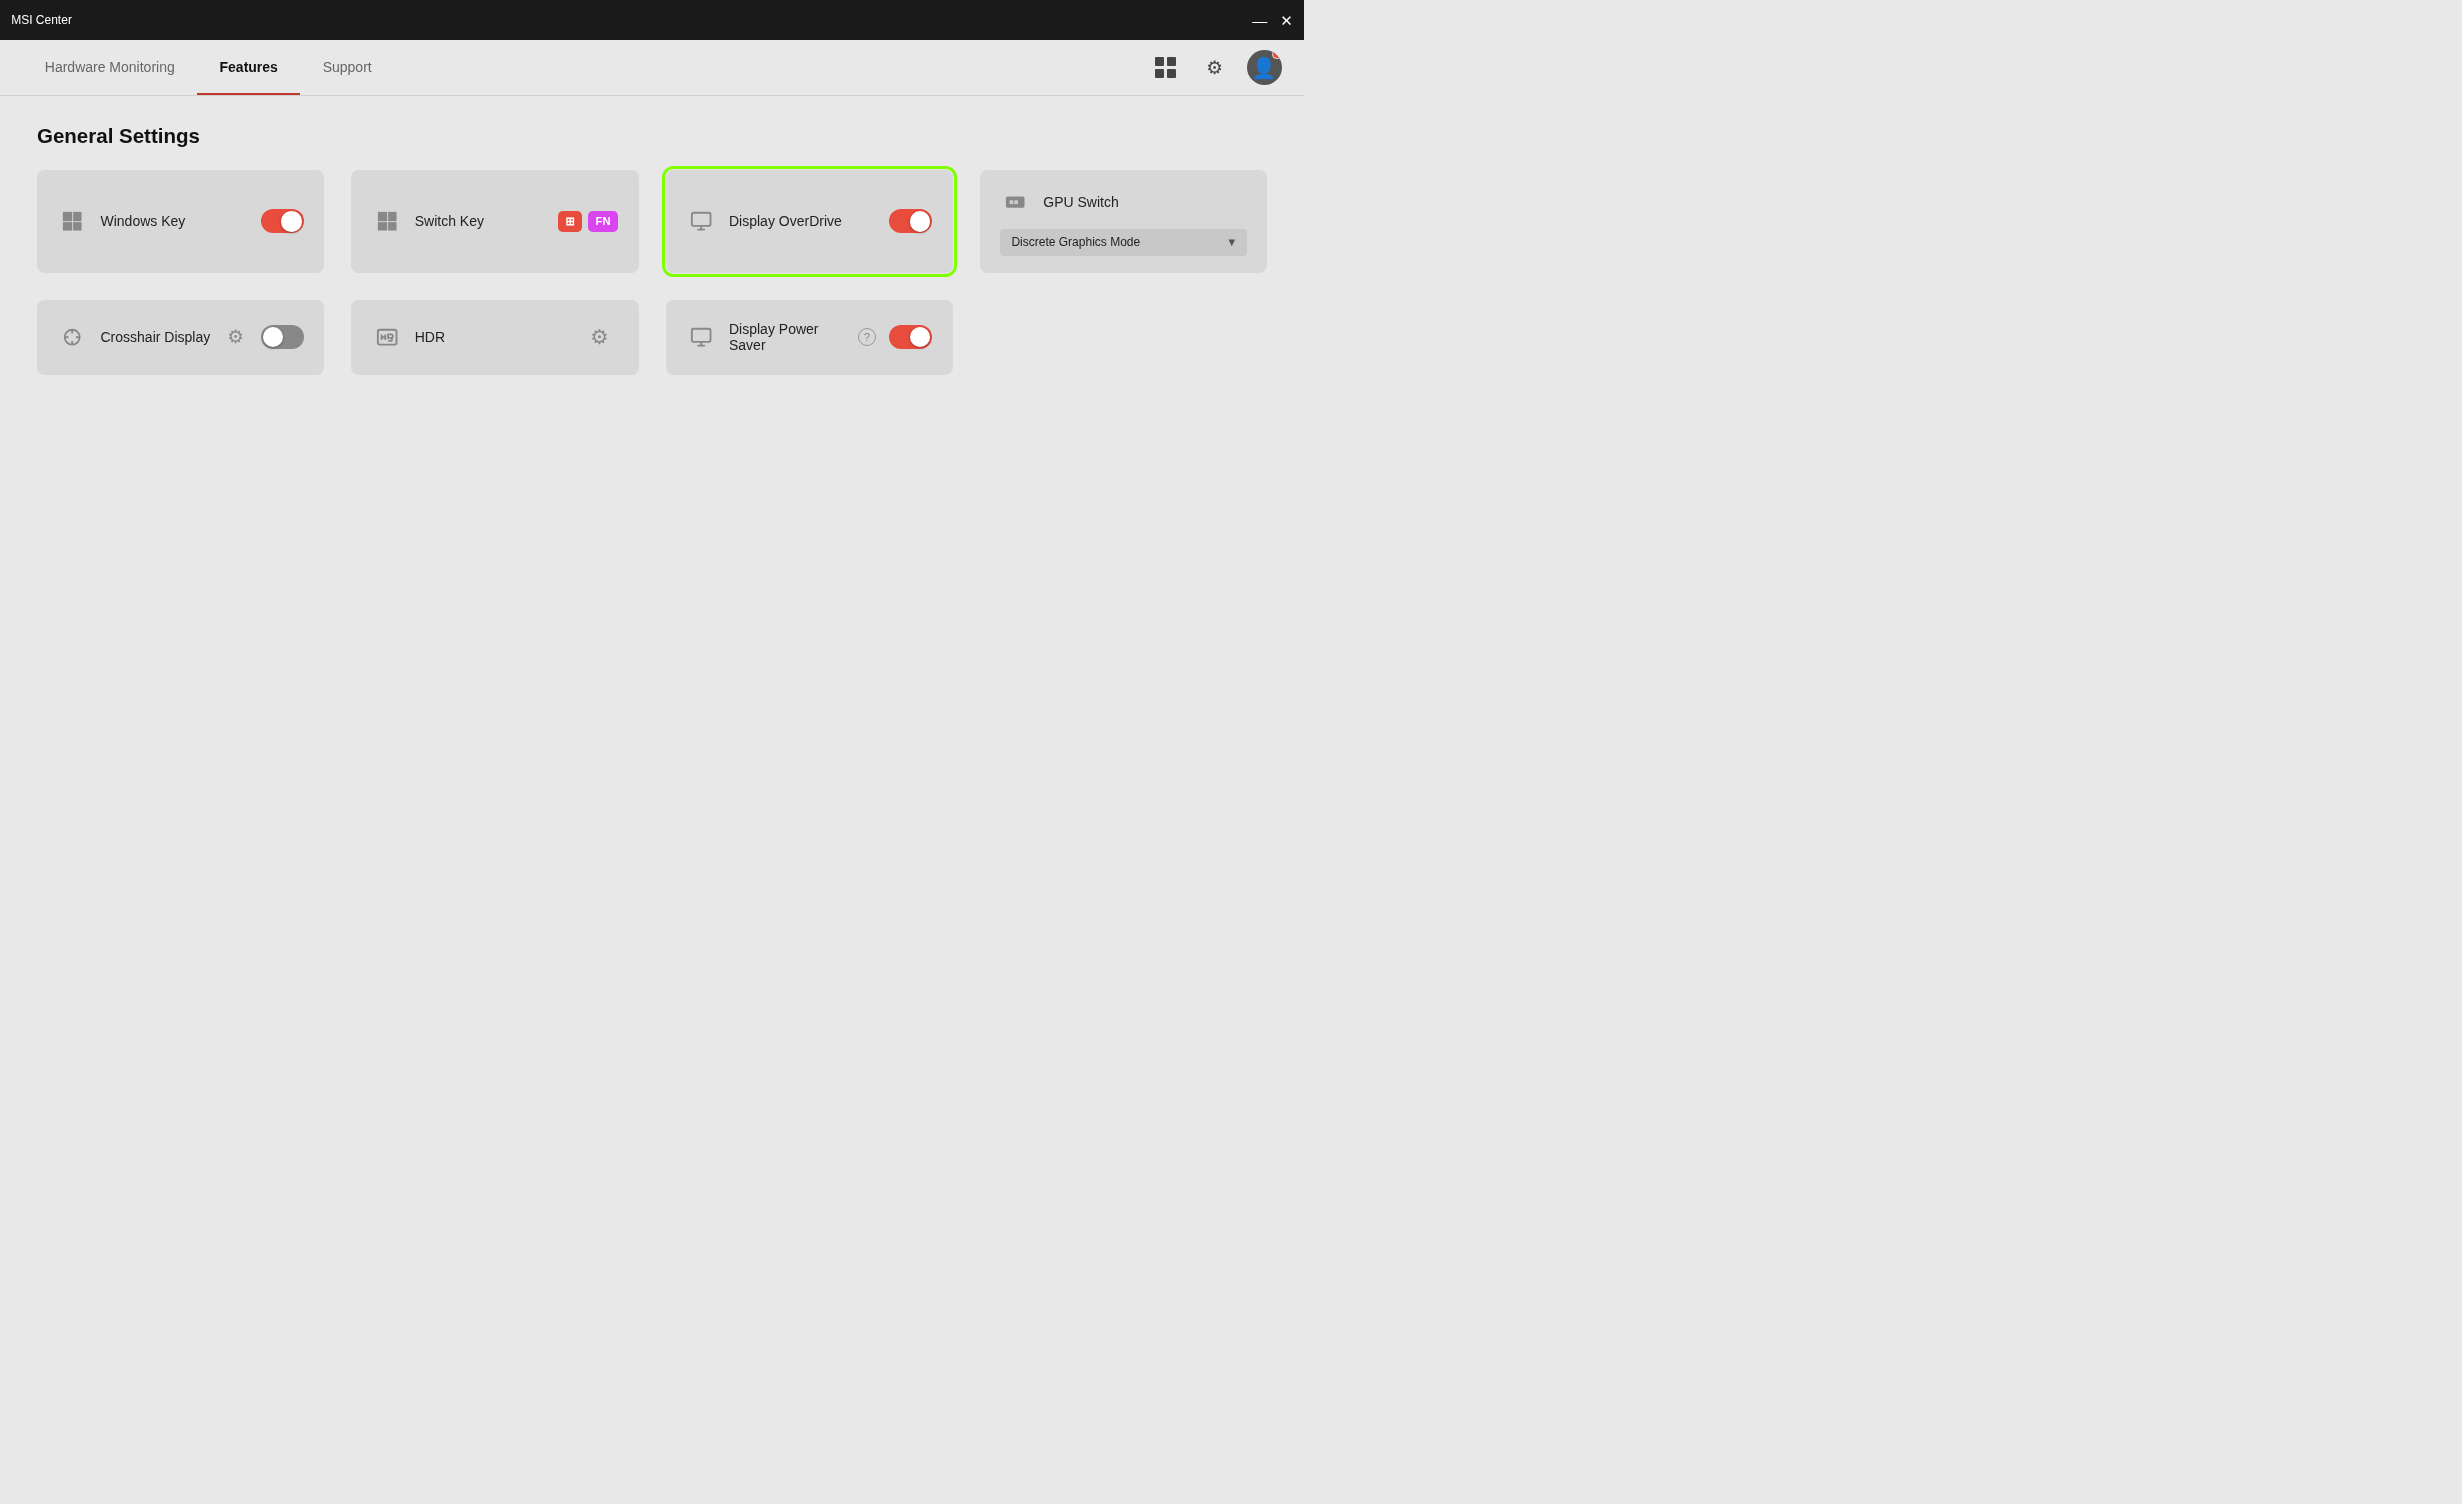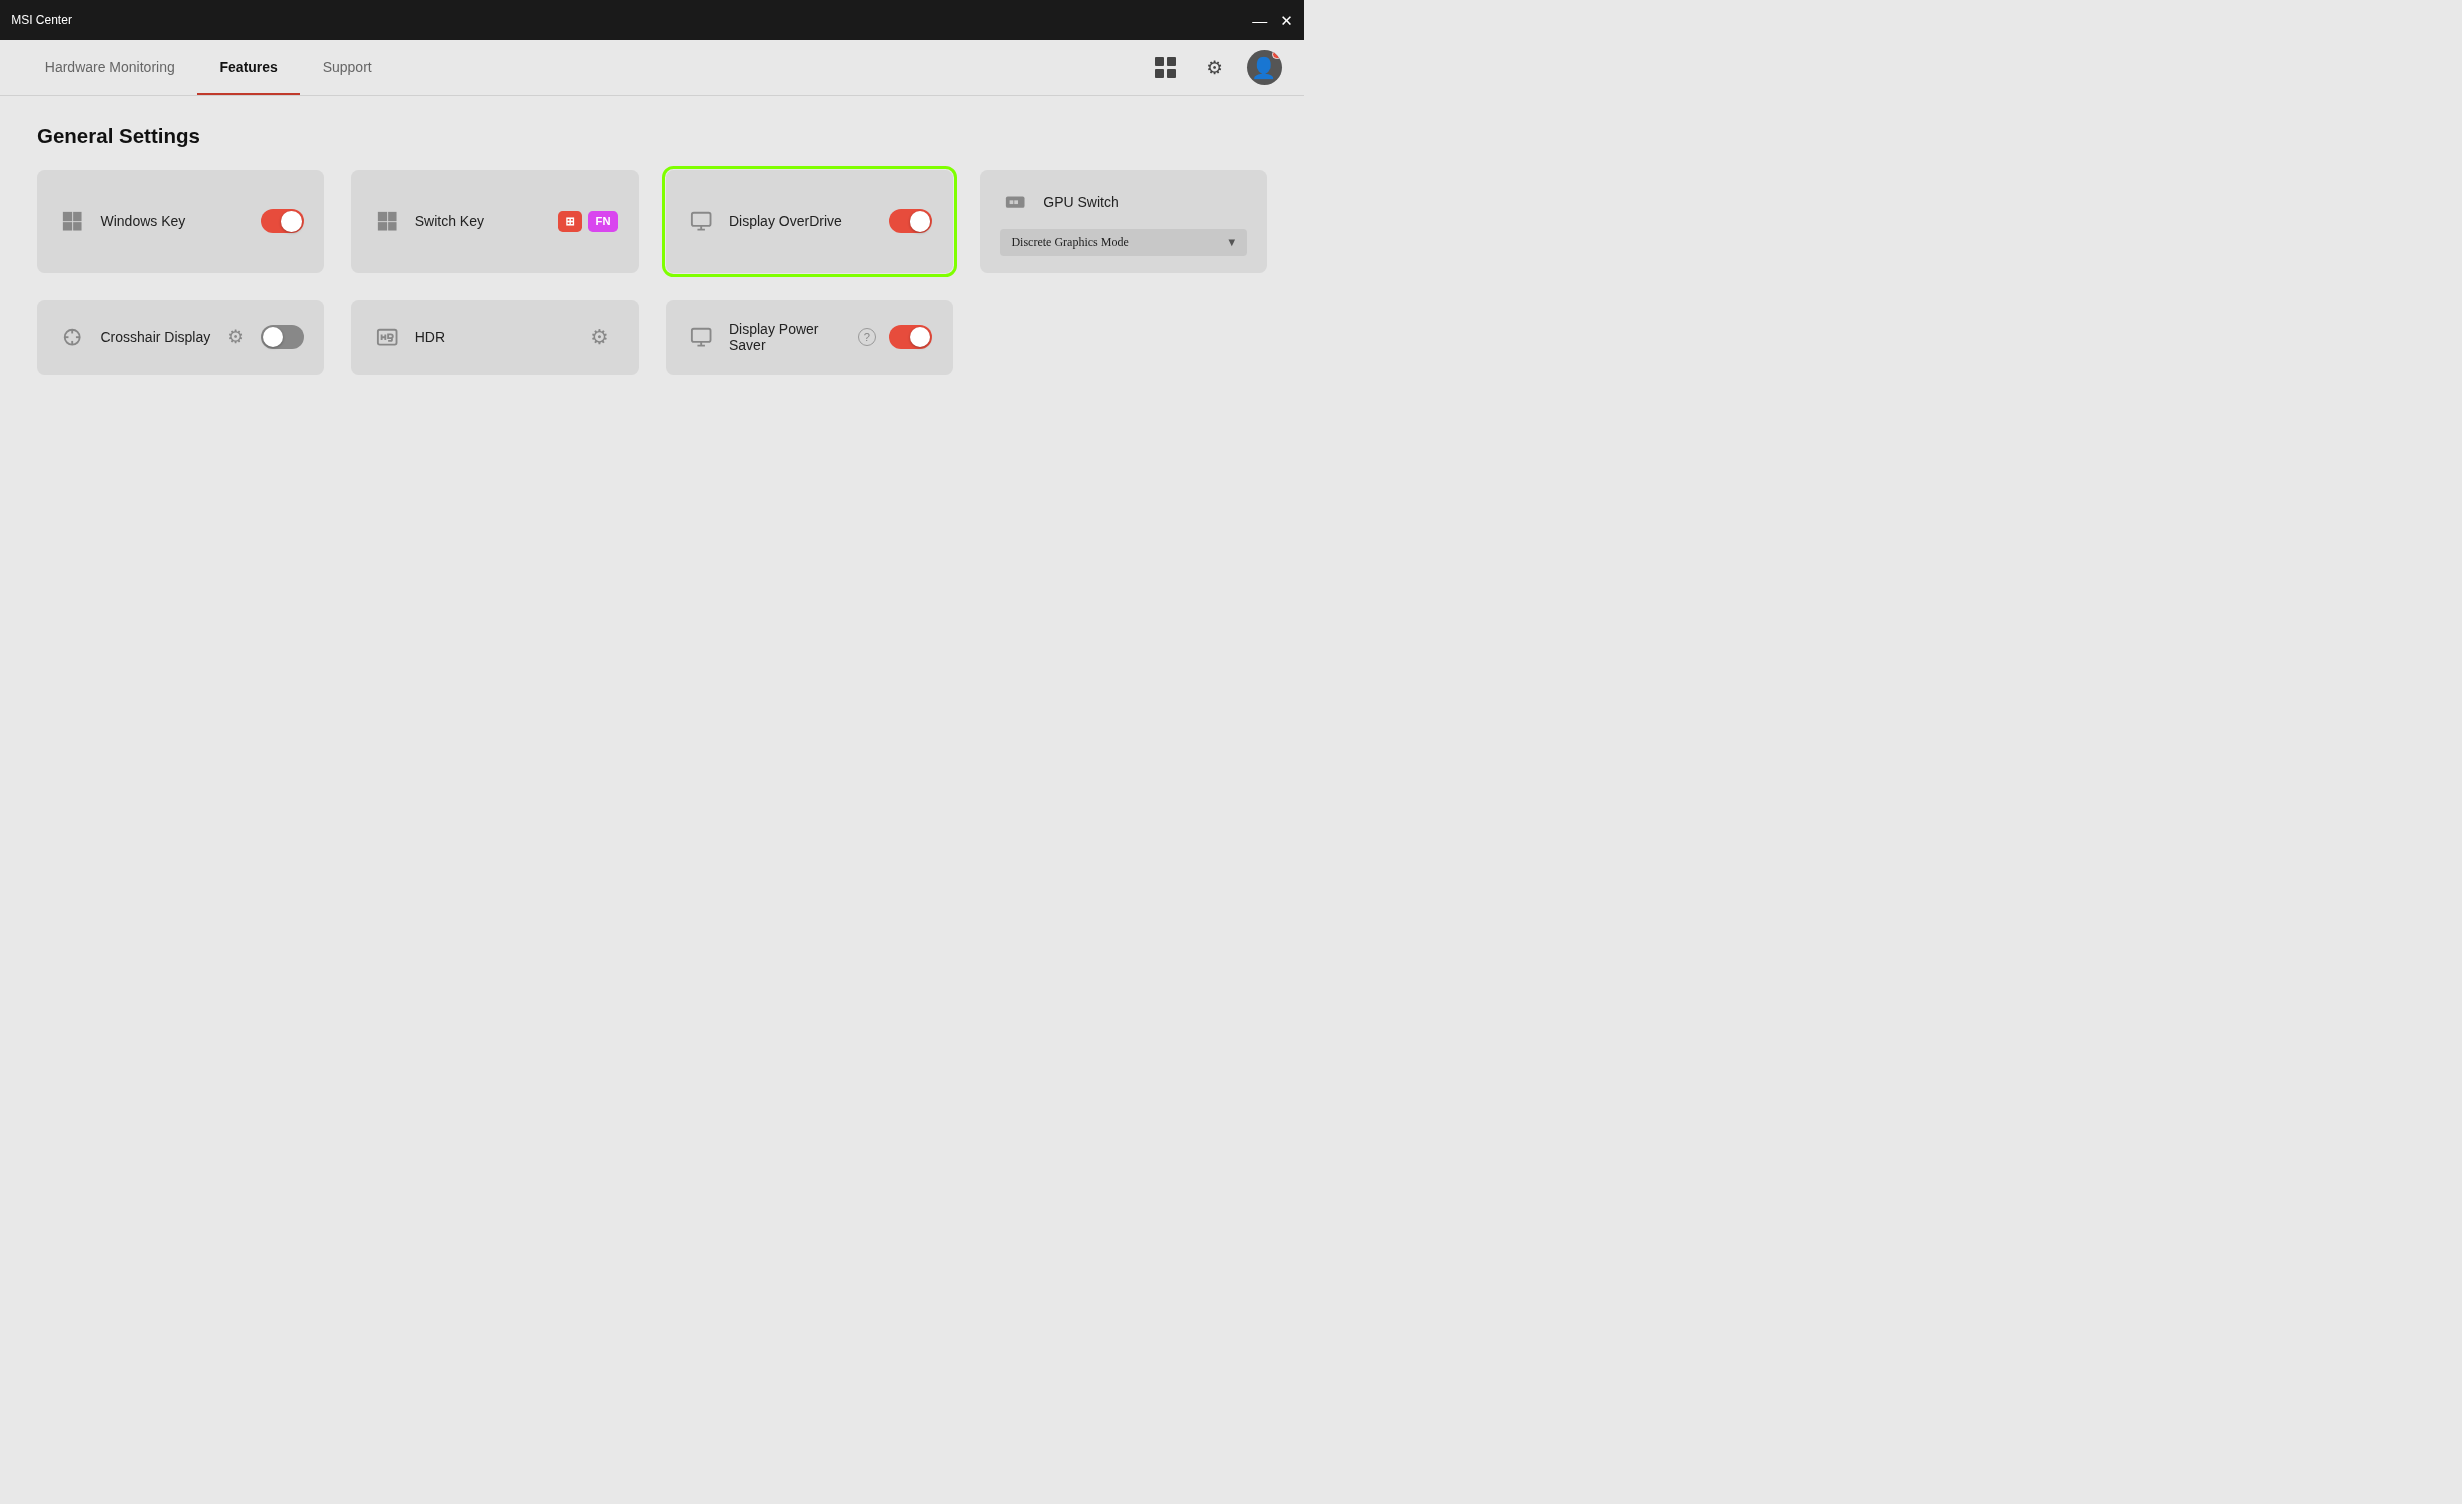--- a/index.html
+++ b/index.html
@@ -188,21 +188,20 @@
     .dropdown-wrapper select {
       background: #c8c8c8;
       border: none;
       border-radius: 3.7px;
       padding: 6.5px 28px 6.5px 11.2px;
       font-size: 12px;
       color: #222;
       width: 100%;
       cursor: pointer;
       appearance: none;
-      font-family: Liberation Serif, serif;
       -webkit-appearance: none;
     }
     .dropdown-arrow {
       position: absolute;
       right: 9.3px;
       top: 50%;
       transform: translateY(-50%);
       pointer-events: none;
       font-size: 11.2px;
       color: #555;

